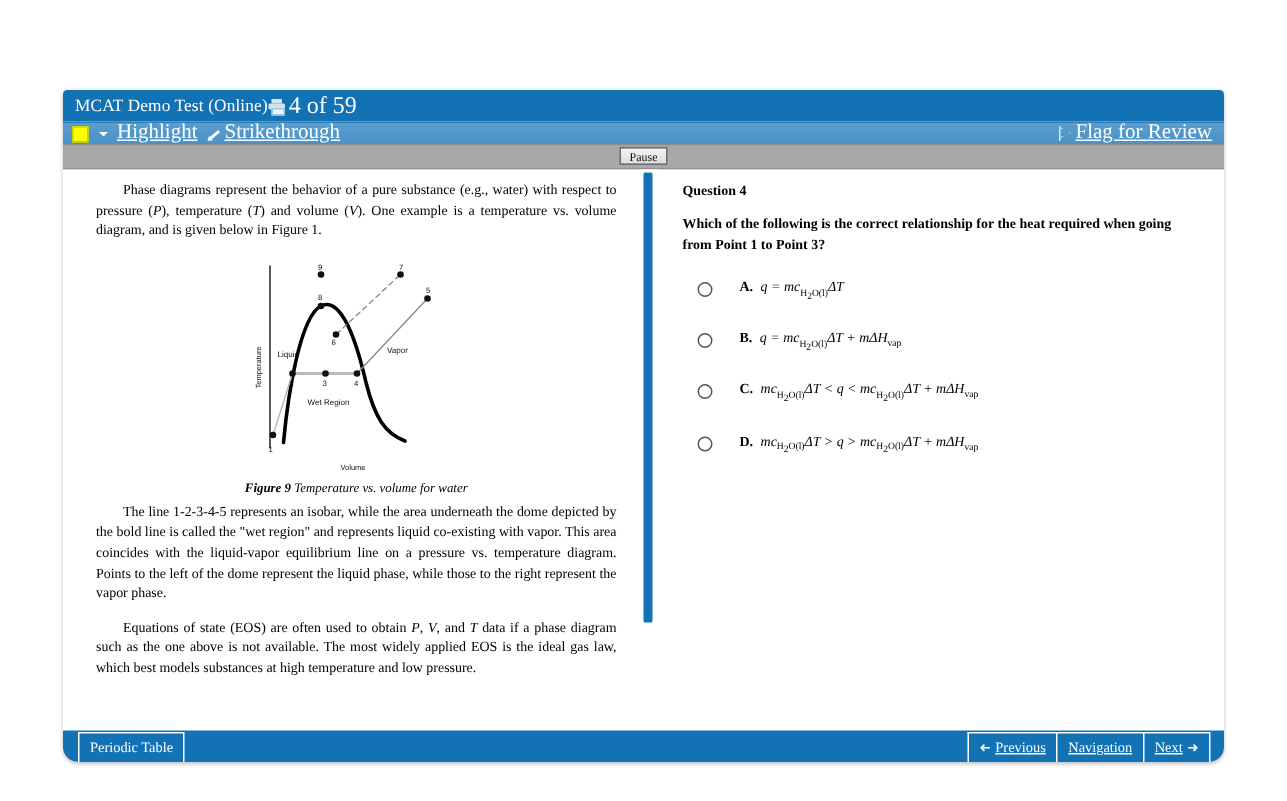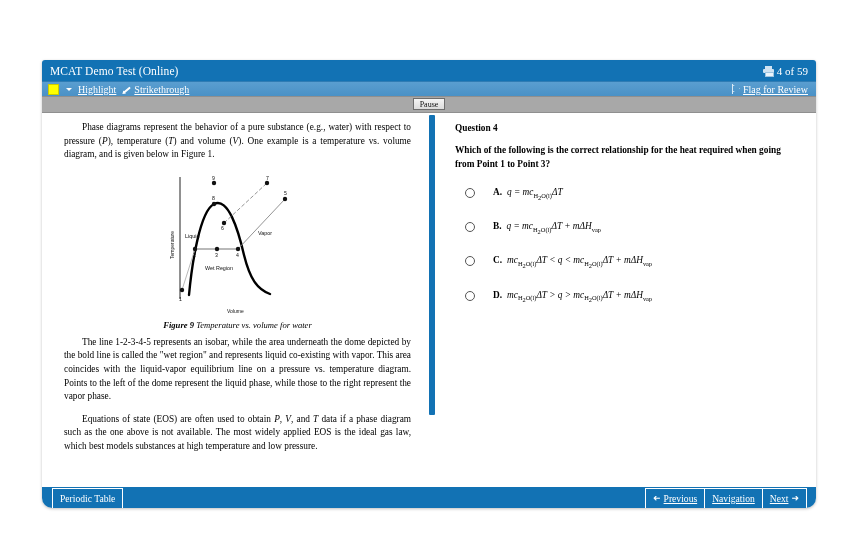--- a/index.html
+++ b/index.html
@@ -28,35 +28,35 @@
   }
 
   
   #title-bar {
     position: relative;
     height: 21px;
     background: #1272b4;
     color: #ffffff;
     display: flex;
     align-items: center;
-    justify-content: space-between;
+    justify-content: flex-start;
     padding: 0 8px 0 8px;
     font-size: 11px;
     box-sizing: border-box;
   }
   #title-bar .title-text {
     font-family: "Liberation Serif", serif;
     font-size: 11.5px;
     letter-spacing: 0.1px;
   }
   .qcount-wrap {
     display: flex;
     align-items: center;
     gap: 3px;
-    font-size: 11px;
+    font-size: 16px;
   }
   .printer-icon { display:inline-block; width: 11px; height: 9px; position: relative; }
   .printer-icon .body { position:absolute; left:0; top:3px; width:11px; height:4px; background:#cfe3f2; border-radius:1px;}
   .printer-icon .top  { position:absolute; left:2px; top:0px; width:7px; height:3px; background:#cfe3f2; }
   .printer-icon .out  { position:absolute; left:2px; top:6px; width:7px; height:3px; background:#eaf4fb; border:0.5px solid #9dc4e0;}
 
   
   #tool-bar {
     position: relative;
     height: 15px;
@@ -81,21 +81,21 @@
   .caret-down {
     width: 0; height: 0;
     border-left: 3px solid transparent;
     border-right: 3px solid transparent;
     border-top: 3.5px solid #ffffff;
     display: inline-block;
     margin-left: 1px;
   }
   .tool-link {
     color: #ffffff;
-    font-size: 10px;
+    font-size: 14px;
     white-space: nowrap;
     display: inline-flex;
     align-items: center;
     gap: 3px;
   }
   .tool-link u { text-decoration: underline; }
   .pencil-icon {
     display: inline-block; width: 9px; height: 9px; position: relative; transform: rotate(0deg);
   }
   .pencil-icon:before {

